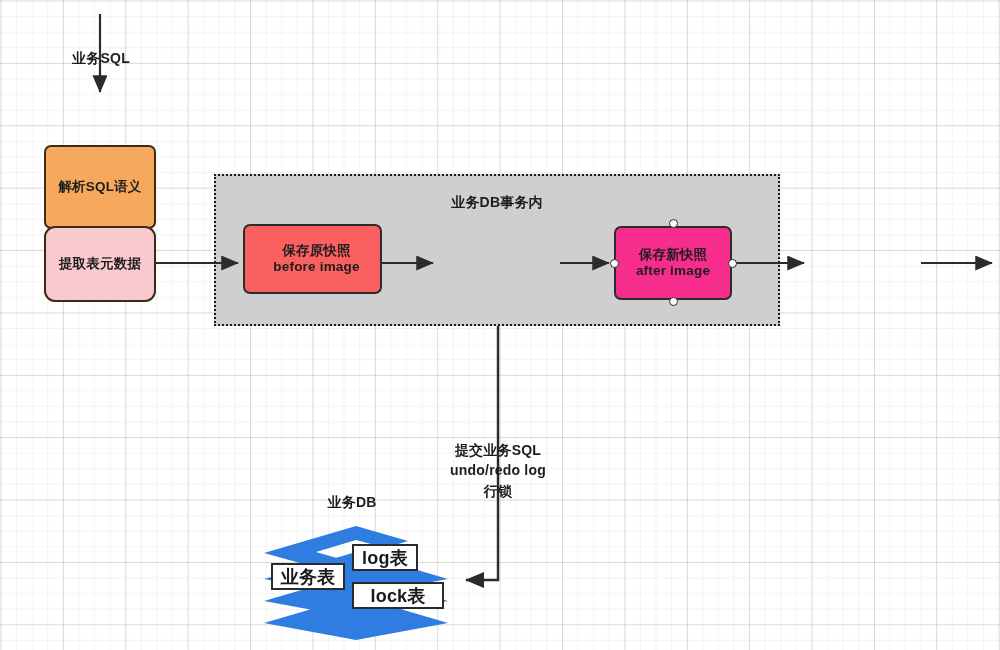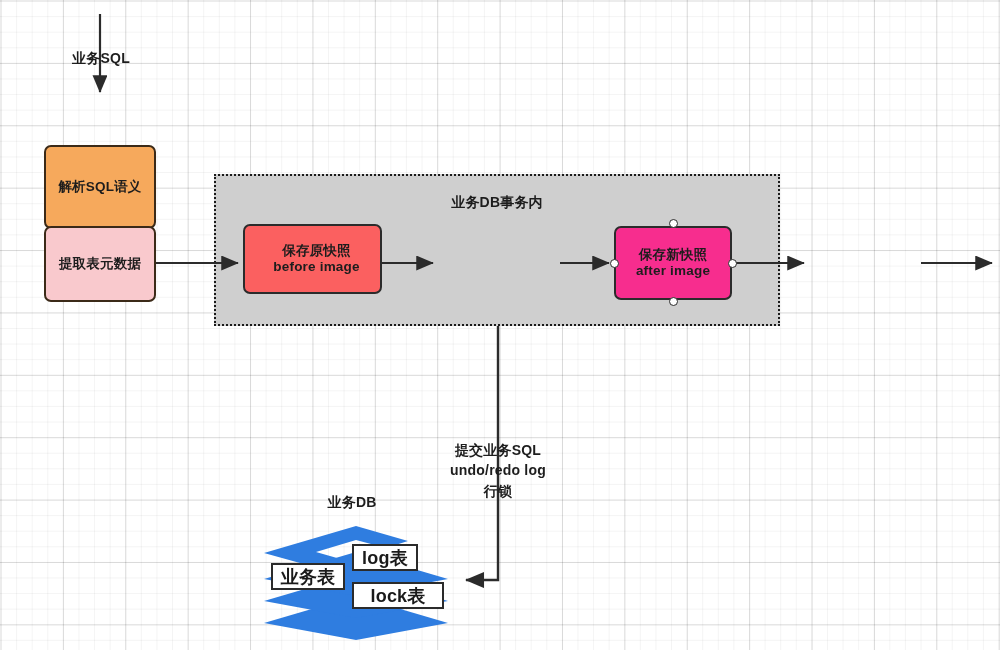--- a/index.html
+++ b/index.html
@@ -40,21 +40,21 @@
     font-weight: bold;
     color: #1d1d1d;
     font-size: 13.5px;
     letter-spacing: 0.2px;
     white-space: pre-line;
   }
 
   .n-parse   { left:44px;  top:109px;  width:112px; height:84px;
                background:#f6a95c; border-color:#3b2a18;margin-top:36px; }
   .n-meta    { left:44px;  top:226px; width:112px; height:76px;
-               background:#f9c9cd; border-color:#3b2a18; }
+               background:#f9c9cd; border-color:#3b2a18;border-radius:11px; }
   .n-before  { left:243px; top:224px; width:139px; height:70px;
                background:#fb6060; border-color:#2b2b2b;padding-left:8px; }
   .n-exec    { left:438px; top:228px; width:122px; height:70px;
                background:#5cf762; border-color:#1d5c1f; }
   .n-after   { left:614px; top:226px; width:118px; height:74px;
                background:#f72d8e; border-color:#2b2b2b; }
   .n-rowlock { left:809px; top:227px; width:112px; height:73px;
                background:#0b9b53; border-color:#1a1a1a; }
 
   .txn-container {

